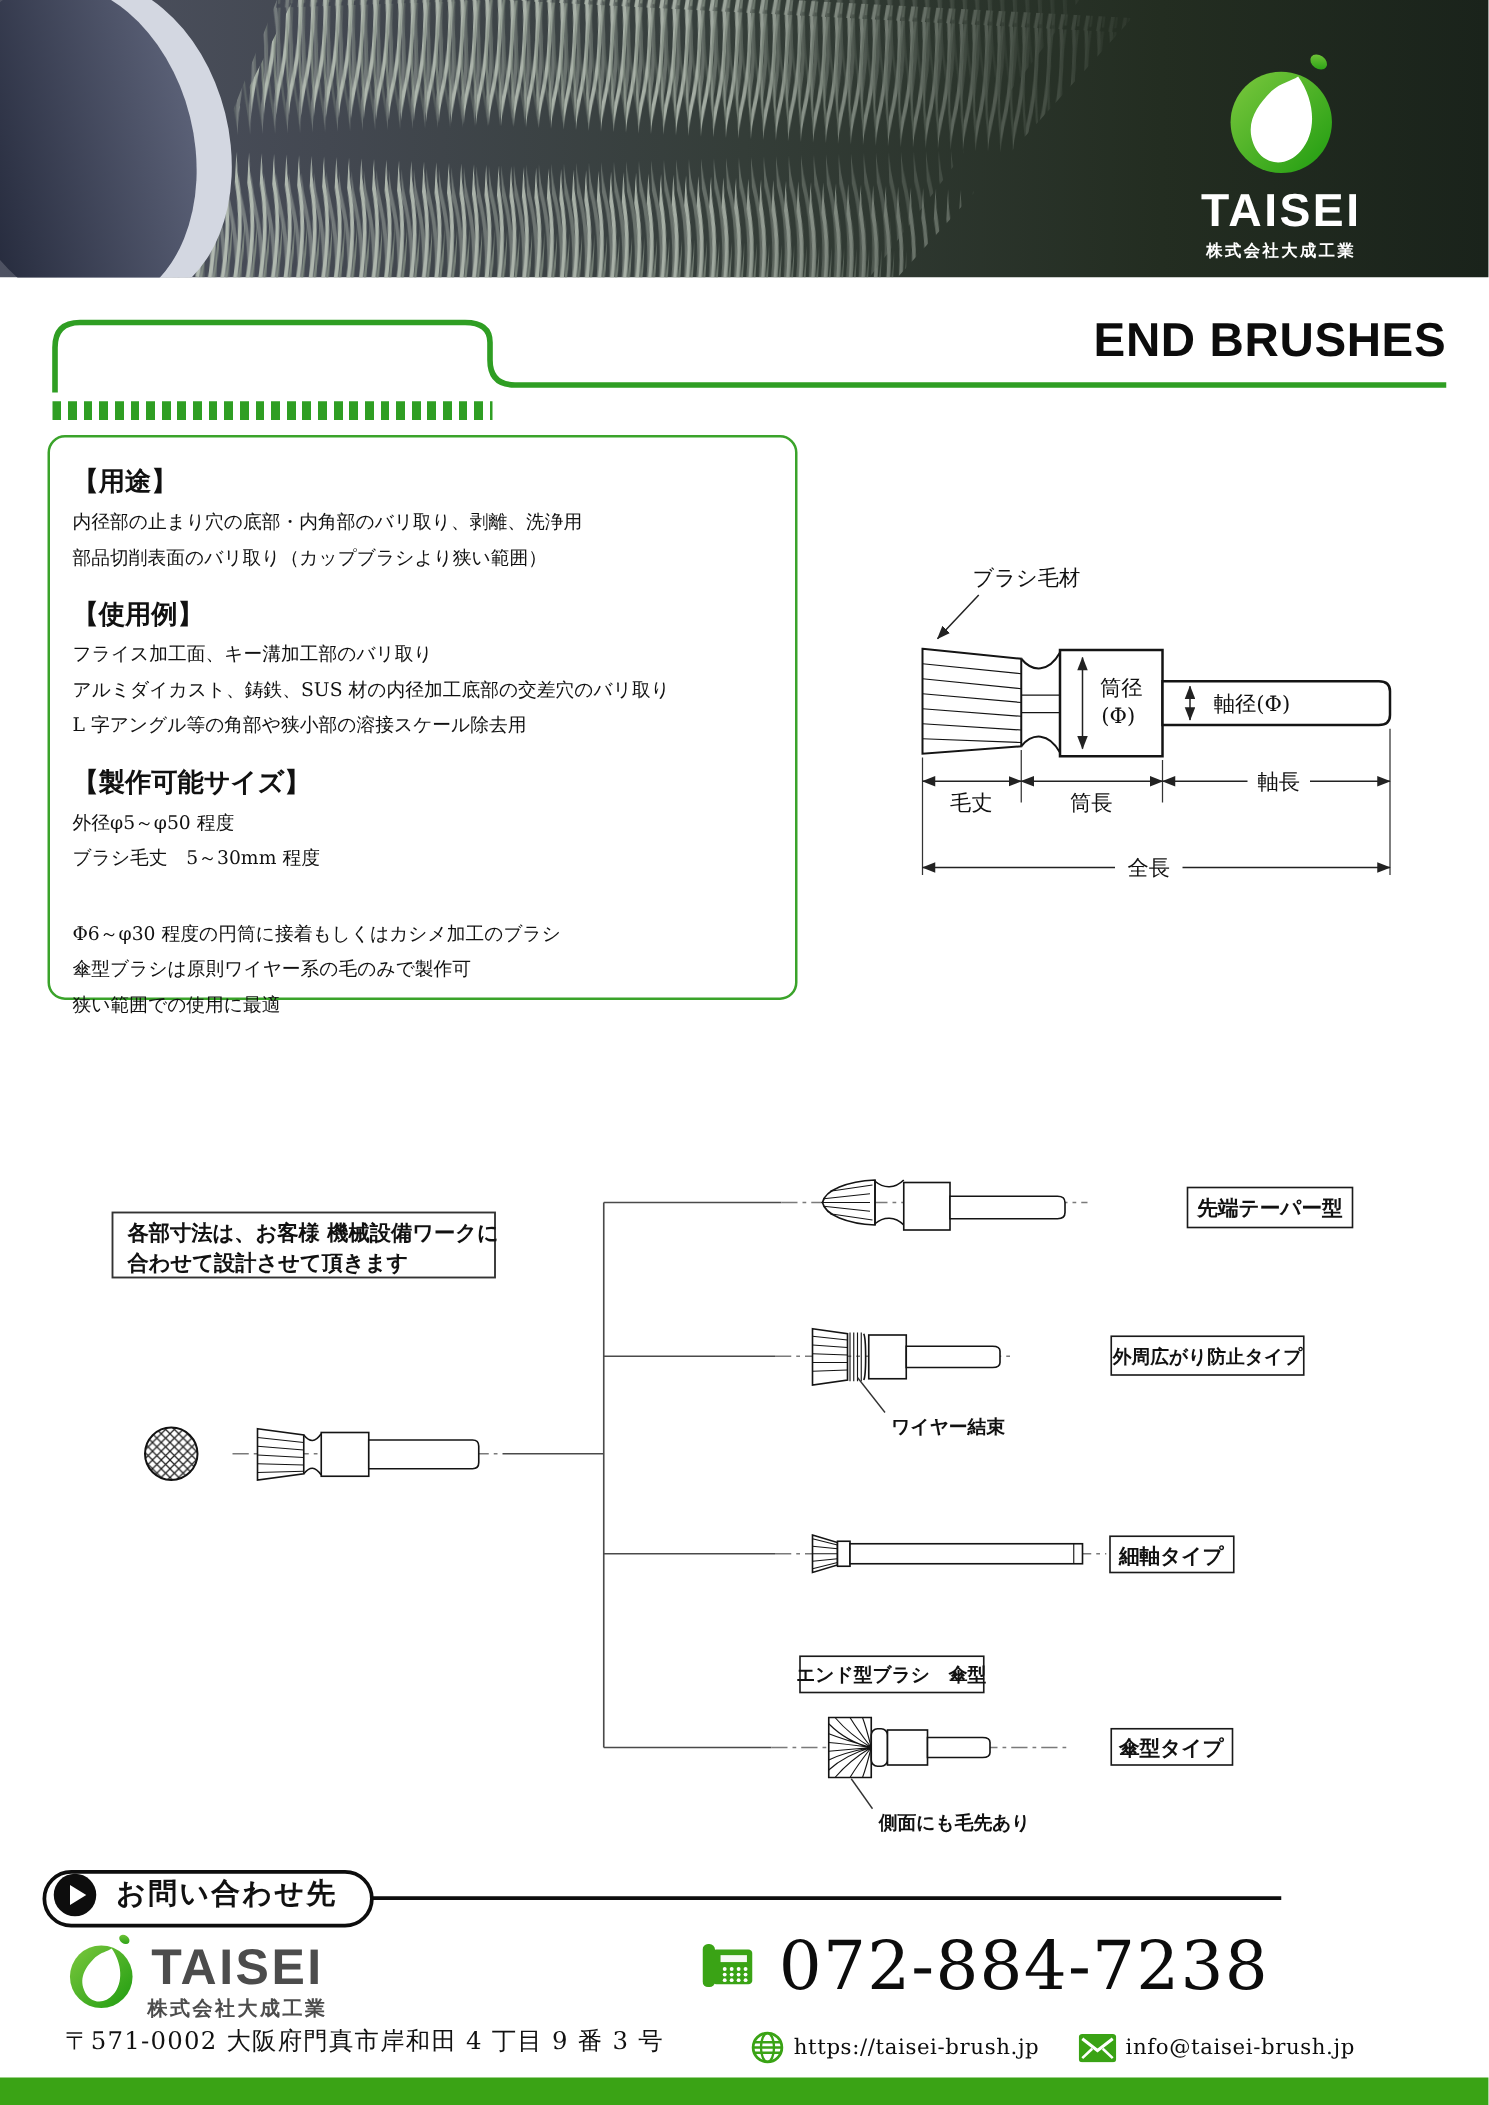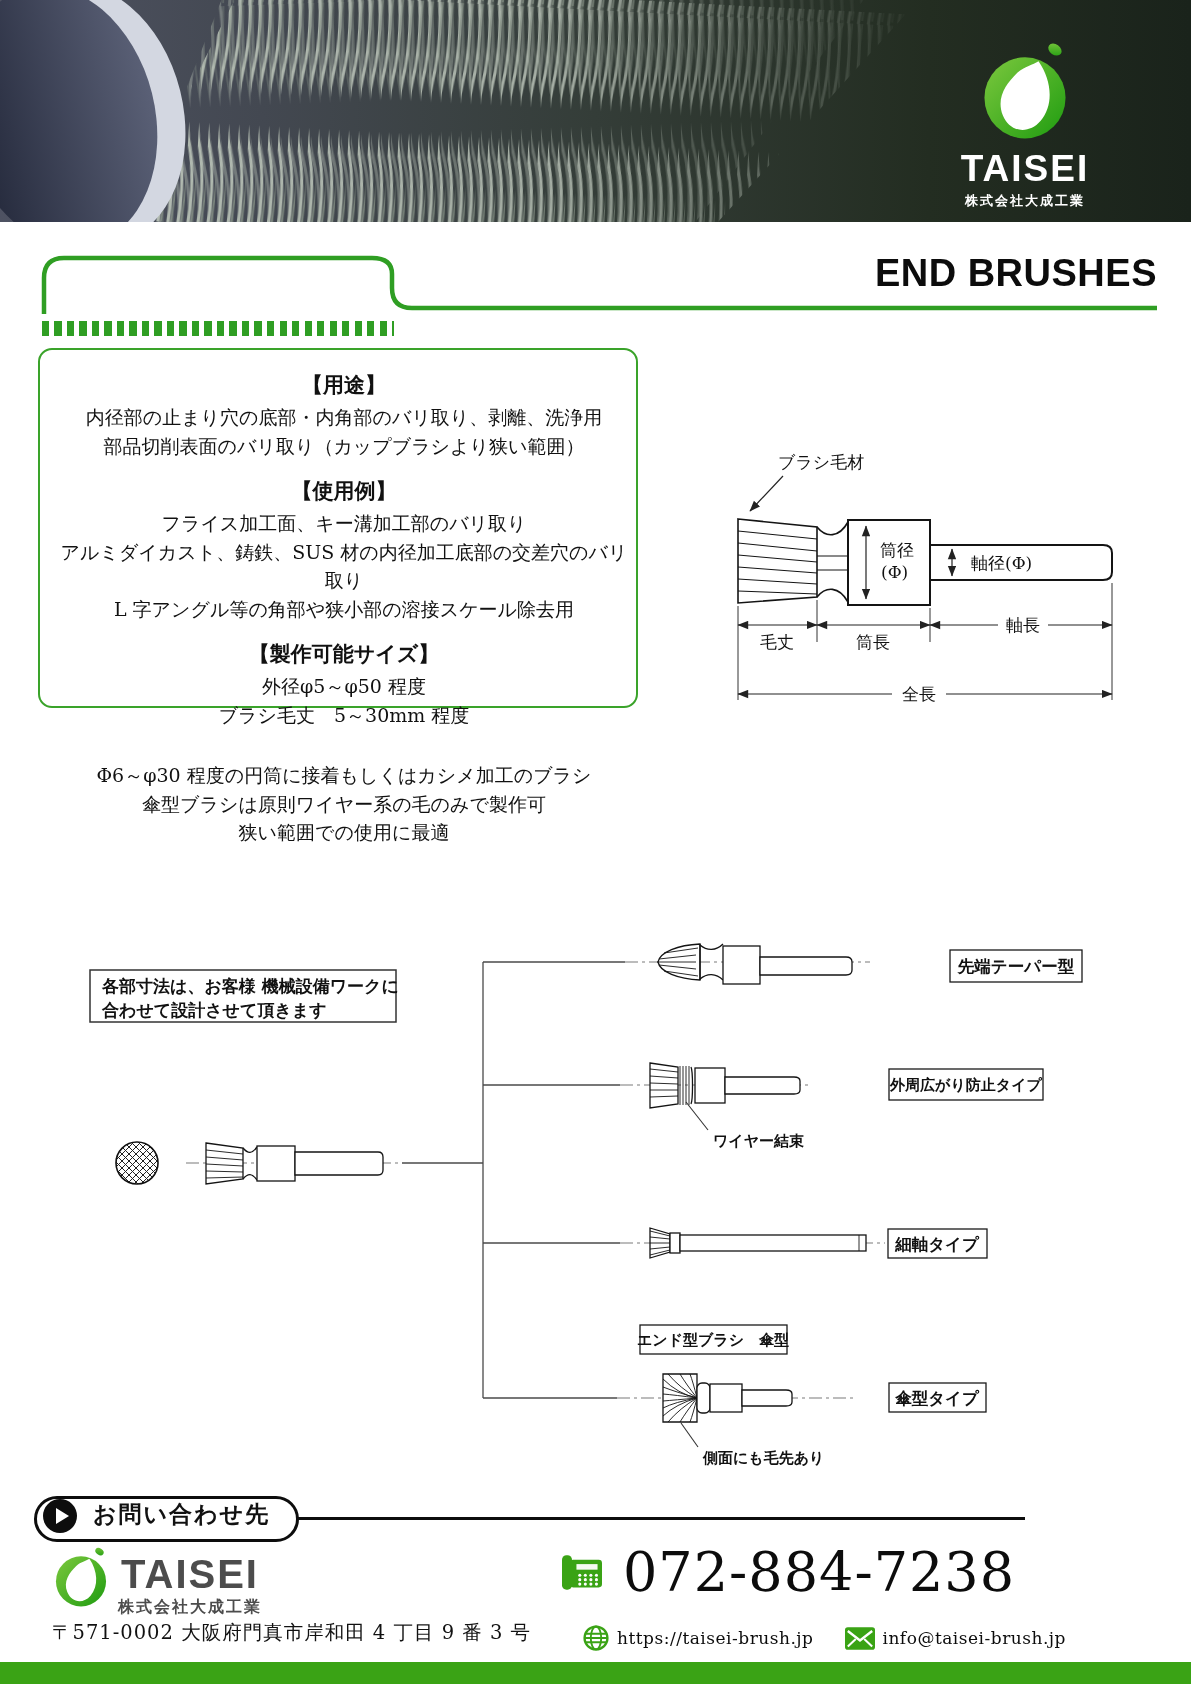--- a/index.html
+++ b/index.html
@@ -20,26 +20,26 @@
   .title-outline{position:absolute;left:0;top:230px;}
   .title-jp{position:absolute;left:62px;top:262px;width:300px;text-align:center;
             font-size:30px;letter-spacing:5px;color:#1a1a1a;}
   .title-dashes{position:absolute;left:42px;top:321px;width:352px;height:15px;
                 background:repeating-linear-gradient(90deg,#2F9E23 0 7px,transparent 7px 12.5px);}
   .title-en{position:absolute;right:34px;top:252px;
             font-family:"Liberation Sans","DejaVu Sans",sans-serif;
             font-weight:bold;font-size:38px;letter-spacing:.5px;color:#0c0c0c;}
 
   
-  .info-box{position:absolute;left:38px;top:348px;width:600px;height:360px;
+  .info-box{position:absolute;left:38px;top:348px;width:600px;height:452px;
             border:2.5px solid #3AA32A;border-radius:14px;box-sizing:border-box;
-            padding:20px 6px 10px 18px;text-align:center;}
+            padding:20px 6px 10px 18px;}
   .ib-h{font-size:21px;font-weight:600;margin:0 0 3px 0;line-height:30px;}
   .ib-h.gap{margin-top:16px;}
-  .ib-l{font-size:19px;line-height:28.5px;margin:0;}
+  .ib-l{font-size:15px;line-height:28.5px;margin:0;}
   .ib-sep{height:32px;}
 
   
   .dim{position:absolute;left:680px;top:410px;}
   .variants{position:absolute;left:80px;top:860px;}
   svg text{font-family:"DejaVu Serif","Liberation Serif",serif;fill:#111;}
   .dg{fill:#fff;stroke:#141414;stroke-width:1.6;}
   .dg2{fill:#fff;stroke:#141414;stroke-width:2;}
   .hl{stroke:#141414;stroke-width:1;fill:none;}
   .thin{stroke:#222;stroke-width:1.2;fill:none;}
@@ -71,21 +71,21 @@
   .f-logo{position:absolute;left:50px;top:1540px;display:flex;align-items:flex-start;gap:6px;}
   .f-logo-text{padding-top:14px;text-align:center;}
   .f-brand{font-family:"Liberation Sans","DejaVu Sans",sans-serif;font-weight:bold;
            font-size:40px;color:#4c4c4c;letter-spacing:2px;line-height:1;}
   .f-company{font-family:"Liberation Sans","DejaVu Sans",sans-serif;font-weight:bold;
              font-size:16px;color:#4c4c4c;letter-spacing:2px;margin-top:3px;}
   .f-address{position:absolute;left:52px;top:1619px;font-size:19.5px;font-weight:400;letter-spacing:1px;}
 
   .f-phone{position:absolute;left:562px;top:1546px;display:flex;align-items:center;gap:21px;}
   .f-phone-num{font-size:54px;letter-spacing:1px;line-height:1;color:#0c0c0c;}
-  .f-links{position:absolute;left:582px;top:1624px;display:flex;align-items:center;gap:32px;}
+  .f-links{position:absolute;left:600px;top:1624px;display:flex;align-items:center;gap:32px;}
   .f-link{display:flex;align-items:center;gap:7px;font-size:17px;letter-spacing:.5px;color:#0c0c0c;text-decoration:none;}
   .bottom-bar{position:absolute;left:0;top:1662px;width:1191px;height:22px;background:#3AA315;}
 </style>
 </head>
 <body>
 
 <div class="page">
 
   <header class="hero">
     <svg width="1191" height="222" viewBox="0 0 1191 222">

